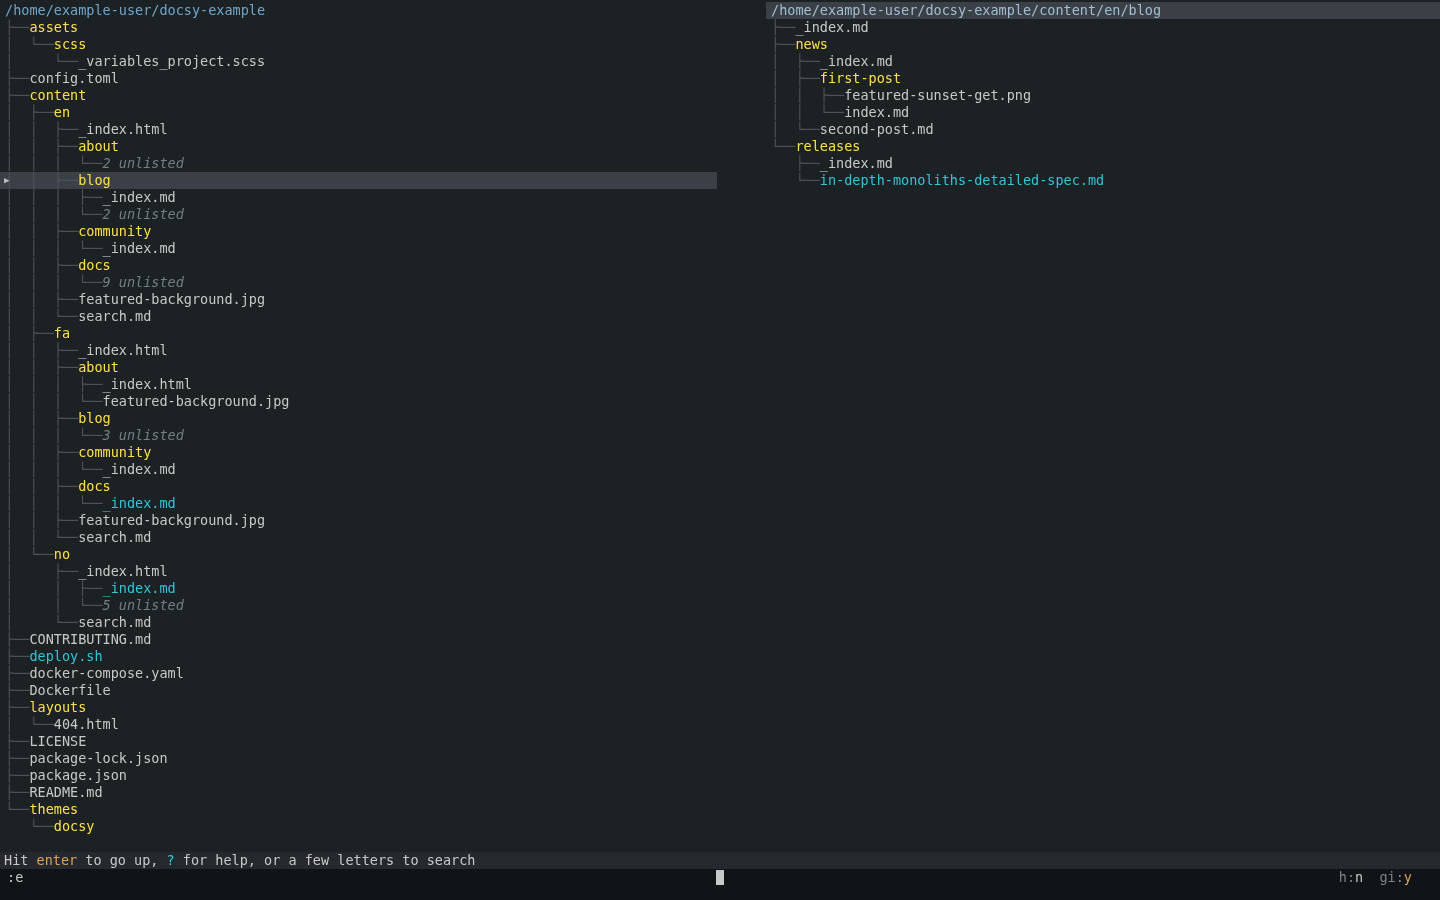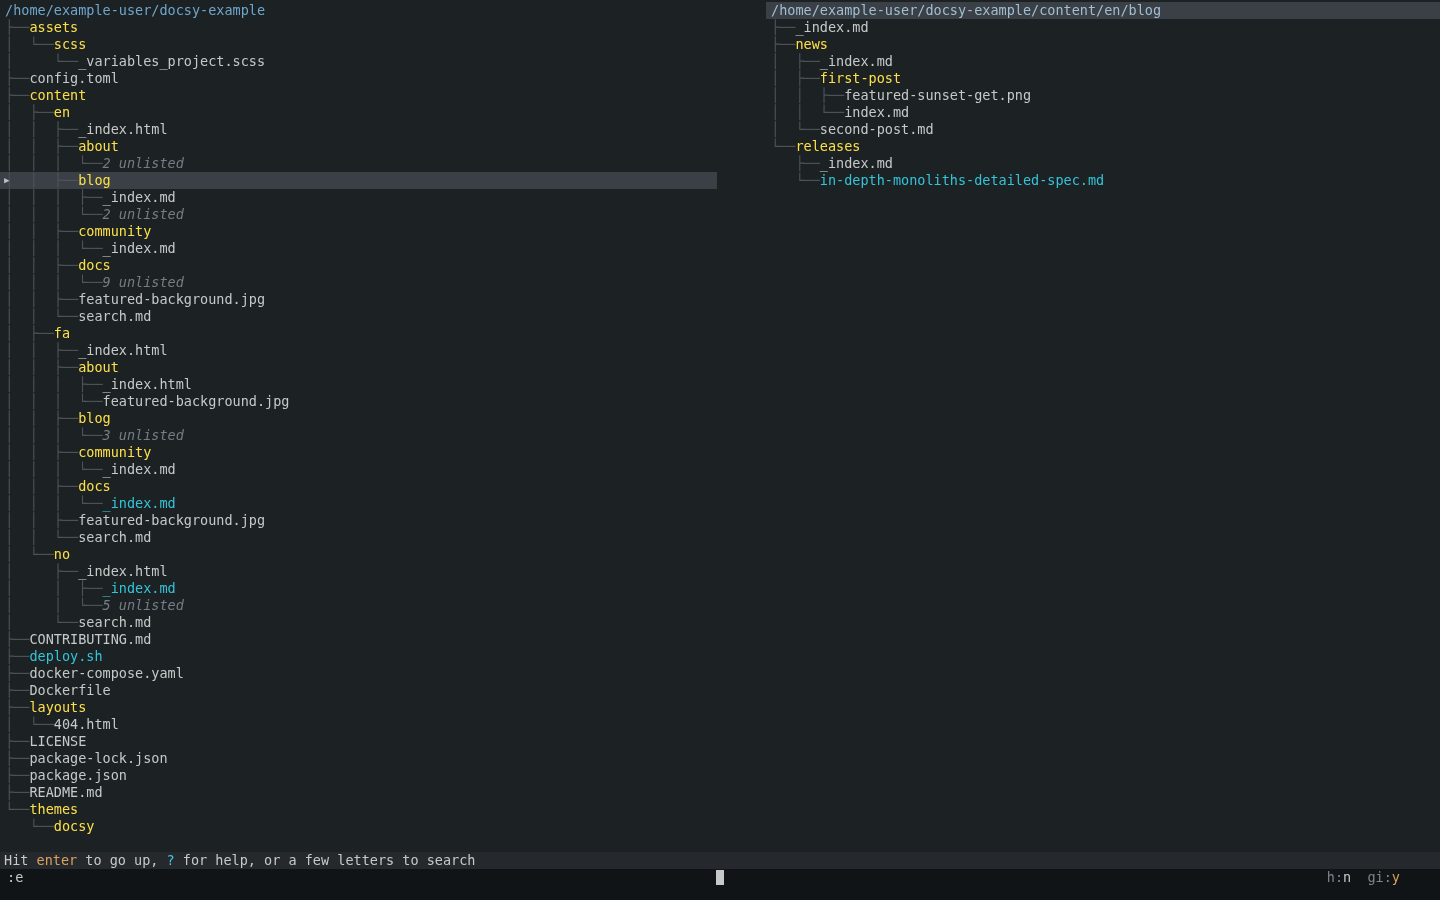--- a/index.html
+++ b/index.html
@@ -59,21 +59,21 @@
   }
   .inputbar .left-input {
     position:absolute; left:7px; top:0;
     height:17px; line-height:17px; color:#c6c9c7; white-space:pre;
   }
   .inputbar .cursor {
     position:absolute; left:716px; top:1px;
     width:8px; height:15px; background:#c6c9c7;
   }
   .inputbar .flags {
-    position:absolute; right:40px; top:0;
+    position:absolute; right:28px; top:0;
     height:17px; line-height:17px; white-space:pre;
   }
   .flags .flag-label { color:#7c848c; }
   .flags .flag-value { color:#c6c9c7; }
   .flags .flag-value.warm { color:#d9a35c; }
   .flags .gap { color:#7c848c; }
 </style>
 </head>
 <body>
 

